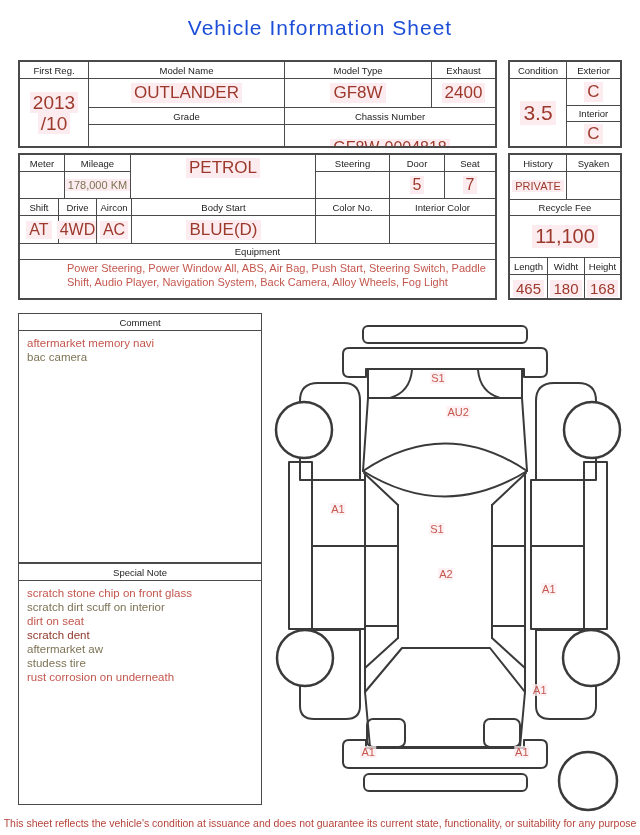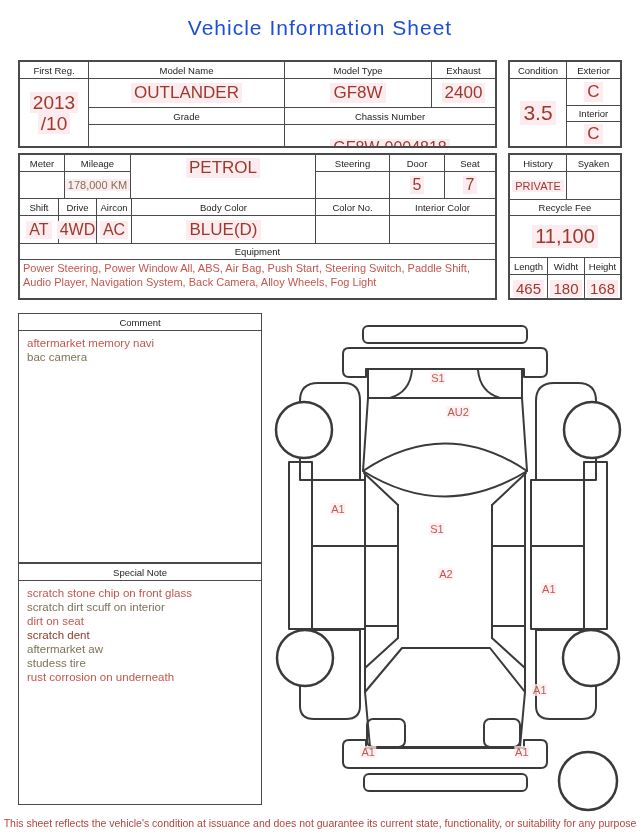--- a/index.html
+++ b/index.html
@@ -17,21 +17,21 @@
       font-size:9.5px;color:#1c1c1c;border-bottom:1.5px solid #4a4a4a;box-sizing:border-box;
       white-space:nowrap;}
   .cv{display:flex;align-items:center;justify-content:center;color:#9c392c;box-sizing:border-box;}
   .hl{background:#fdecef;padding:0 3px;white-space:nowrap;}
   .fs21{font-size:21px;} .fs19{font-size:19px;line-height:21px;} .fs17{font-size:17px;}
   .fs16{font-size:16px;} .fs15{font-size:15px;} .fs11{font-size:11px;}
   .h26{height:26px;} .h27{height:27px;} .h28{height:28px;} .h41{height:41px;}
   .grow{flex:1;}
   .eqh{height:15px;display:flex;align-items:center;justify-content:center;
        font-size:9.5px;color:#1c1c1c;border-bottom:1.5px solid #4a4a4a;}
-  .eqv{padding:2px 3px;font-size:11px;line-height:13.5px;color:#c4574e;}
+  .eqv{padding:2px 3px;font-size:11px;line-height:13.5px;color:#c4574e;margin-left:44px;}
   
   .cbox{position:absolute;border:1.5px solid #4a4a4a;box-sizing:border-box;background:#fff;}
   .cbh{height:16px;border-bottom:1.5px solid #4a4a4a;display:flex;align-items:center;
        justify-content:center;font-size:9.5px;color:#1c1c1c;}
   .cbody{padding:5px 8px;font-size:11.5px;line-height:14px;}
   .tone-salmon{color:#c4574e;} .tone-olive{color:#7d7355;} .tone-red{color:#8e392c;}
   .note-line{white-space:nowrap;}
   
   .diagram{position:absolute;left:272px;top:316px;width:360px;height:520px;}
   .diagram svg{position:absolute;left:0;top:0;}
@@ -159,21 +159,21 @@
           <span class="hl">4WD</span>
         </div>
       </div>
       <div class="col bl" style="width:35px;">
         <div class="ch">Aircon</div>
         <div class="cv h27 fs16">
           <span class="hl">AC</span>
         </div>
       </div>
       <div class="col bl" style="width:184px;">
-        <div class="ch">Body Color</div>
+        <div class="ch">Body Start</div>
         <div class="cv h27 fs17">
           <span class="hl">BLUE(D)</span>
         </div>
       </div>
       <div class="col bl" style="width:74px;">
         <div class="ch">Color No.</div>
         <div class="cv h27 fs11"></div>
       </div>
       <div class="col bl grow">
         <div class="ch">Interior Color</div>

